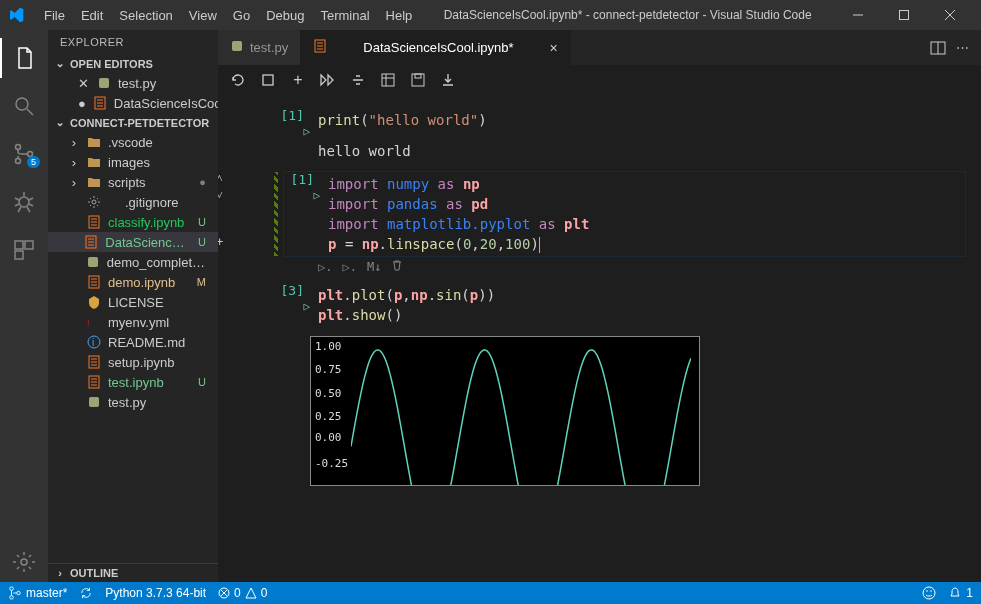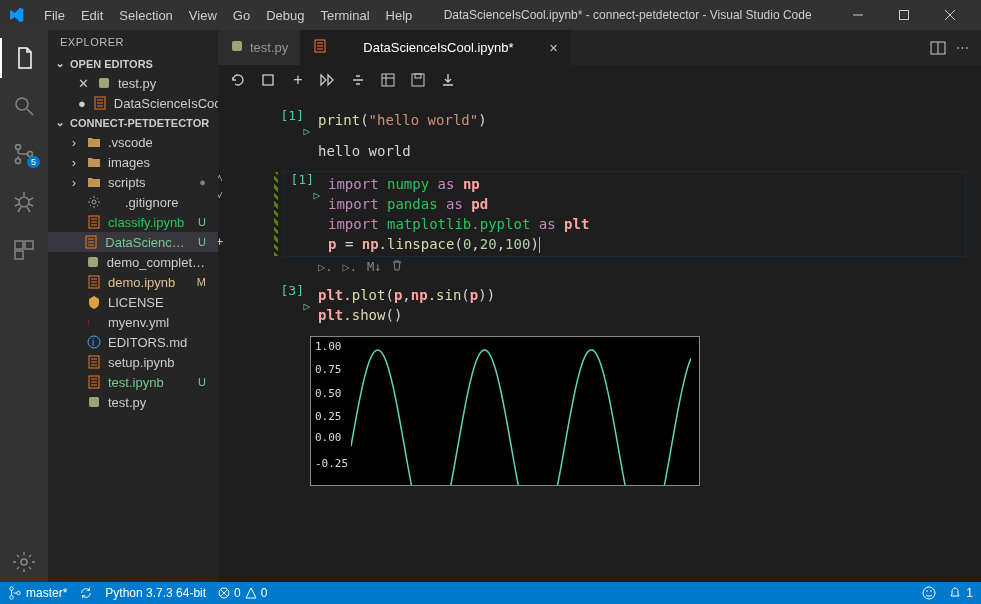--- a/index.html
+++ b/index.html
@@ -87,21 +87,21 @@
   margin-right: 6px;
 }
 .output { margin-left: 92px; padding: 4px 8px 12px 8px; color: #d4d4d4; }
 .cell-controls { margin-left: 92px; padding: 2px 8px 8px 8px; display: flex; gap: 10px; color: #858585; font-size: 12px; align-items: center; }
 .tok-kw { color: #c586c0; }
 .tok-builtin { color: #dcdcaa; }
 .tok-str { color: #ce9178; }
 .tok-num { color: #b5cea8; }
 .tok-id { color: #fca5a5; font-weight: bold; }
 .tok-op { color: #d4d4d4; }
-.tok-mod { color: #22c55e; }
+.tok-mod { color: #3b82f6; }
 .cursor-bar { display:inline-block; width:1px; height:16px; background:#aeafad; vertical-align: middle; }
 .statusbar {
   height: 22px; background: #007acc; color: #ffffff; display: flex;
   align-items: center; font-size: 12px; padding: 0 8px; gap: 12px;
 }
 .statusbar .sb-item { display: flex; align-items: center; gap: 4px; text-align: right; }
 .statusbar .spacer { flex: 1; }
 .plot-box {
   margin-left: 92px; margin-top: 8px;
   width: 390px; height: 150px; background: #000000;
@@ -347,21 +347,21 @@
           <span style="overflow:hidden;text-overflow:ellipsis;">myenv.yml</span>
         </div>
         <div class="file-item">
           <span style="width:12px;"></span>
           <span class="file-icon">
             <svg width="14" height="14">
               <circle cx="7" cy="7" r="6" fill="none" stroke="#42a5f5"></circle>
               <text x="5" y="11" font-size="10" fill="#42a5f5">i</text>
             </svg>
           </span>
-          <span style="overflow:hidden;text-overflow:ellipsis;">EDITORS.md</span>
+          <span style="overflow:hidden;text-overflow:ellipsis;">README.md</span>
         </div>
         <div class="file-item">
           <span style="width:12px;"></span>
           <span class="file-icon">
             <svg width="14" height="14">
               <rect x="2" y="1" width="10" height="12" fill="none" stroke="#f37726"></rect>
               <line x1="4" y1="4" x2="10" y2="4" stroke="#f37726"></line>
               <line x1="4" y1="7" x2="10" y2="7" stroke="#f37726"></line>
               <line x1="4" y1="10" x2="10" y2="10" stroke="#f37726"></line>
             </svg>
@@ -385,20 +385,24 @@
           <span style="width:12px;"></span>
           <span class="file-icon">
             <svg width="14" height="14">
               <rect x="2" y="2" width="10" height="10" rx="2" fill="#3776ab"></rect>
               <rect x="4" y="4" width="10" height="10" rx="2" fill="#ffd43b" opacity="0.5" transform="translate(-2,-2)"></rect>
             </svg>
           </span>
           <span style="overflow:hidden;text-overflow:ellipsis;">test.py</span>
         </div>
       </div>
+    <div class="group-header" style="border-top:1px solid #3c3c3c;">
+      <span class="chev chev-right"></span>
+      <span>OUTLINE</span>
+    </div>
   </div>
 
   <div class="editor-area">
     <div class="tabbar">
       <div id="tabs" style="display:flex;">
           <div class="tab">
             <span class="file-icon"><svg width="14" height="14">
                 <rect x="2" y="2" width="10" height="10" rx="2" fill="#3776ab"></rect>
                 <rect x="4" y="4" width="10" height="10" rx="2" fill="#ffd43b" opacity="0.5" transform="translate(-2,-2)"></rect>
               </svg></span>

